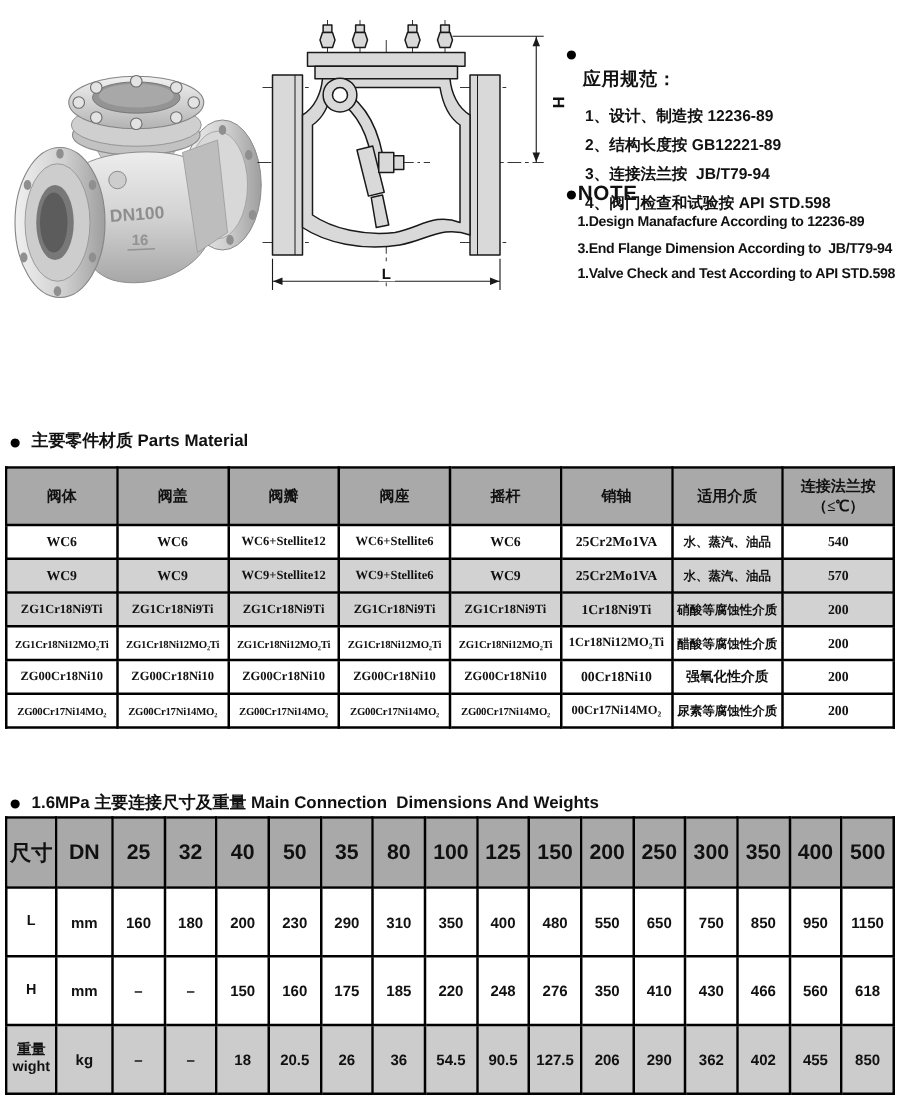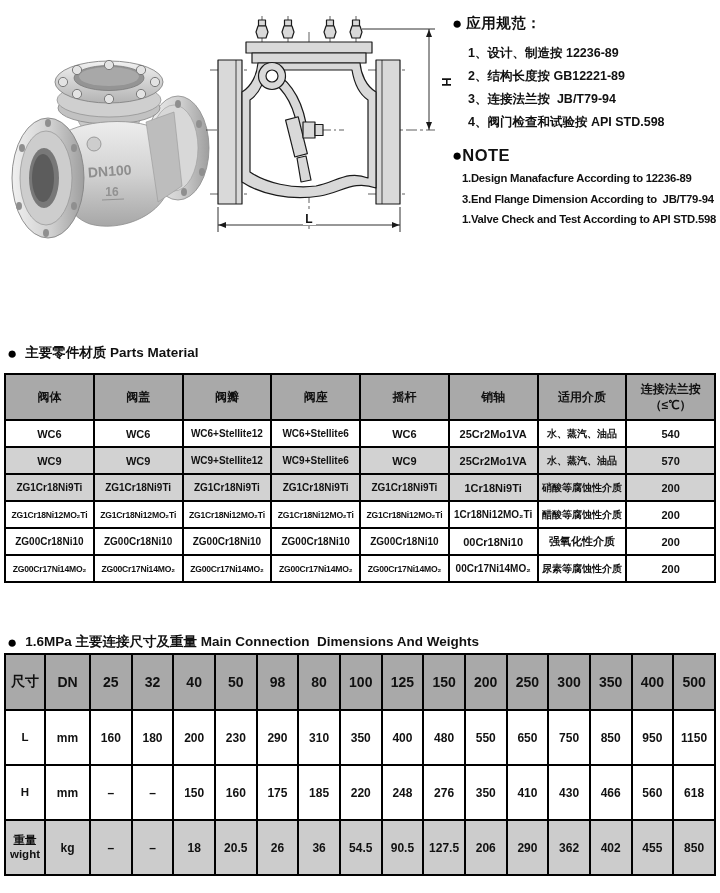--- a/index.html
+++ b/index.html
@@ -5,46 +5,46 @@
   html,body{margin:0;padding:0;}
   body{
     width:720px;height:893px;background:#ffffff;position:relative;
     font-family:"Liberation Sans", sans-serif;color:#111;overflow:hidden;
   }
   .abs{position:absolute;}
   
   .specs{left:452px;top:14px;width:266px;}
   .specs-title-row{display:flex;align-items:center;gap:4px;}
   .bullet{font-size:17px;line-height:1;color:#000;}
-  .specs-title{font-size:14.5px;font-weight:bold;letter-spacing:.5px;}
+  .specs-title{font-size:14.5px;font-weight:bold;letter-spacing:.5px;margin-top:40px;}
   .specs-items{margin:9px 0 0 16px;}
   .specs-items .li{font-size:12.5px;font-weight:bold;line-height:23px;white-space:pre;}
   .note{left:452px;top:146px;width:268px;}
   .note-title-row{display:flex;align-items:center;}
   .note-title{font-size:16.5px;font-weight:bold;letter-spacing:.5px;}
   .note-items{margin:3px 0 0 10px;}
   .note-items .li{font-size:11.3px;font-weight:bold;line-height:20.5px;letter-spacing:-0.25px;white-space:pre;}
   
   .sec-title{display:flex;align-items:center;gap:8px;font-size:13.5px;font-weight:bold;}
   .sec1{left:7px;top:344px;}
   .sec2{left:7px;top:633px;}
   
   table{border-collapse:collapse;table-layout:fixed;}
   th,td{border:2px solid #000;text-align:center;vertical-align:middle;
         font-weight:bold;padding:0 1px;white-space:pre-line;overflow:hidden;}
   thead th{background:#a9a9a9;}
   tr.shaded td{background:#d2d2d2;}
-  .parts{left:4px;top:373px;width:712px;}
+  .parts{left:4px;top:373px;width:712px;font-family:Liberation Serif, serif;}
   .parts th{height:44px;font-size:12px;line-height:1.35;}
   .parts td{height:25px;font-size:11px;background:#fff;}
   .parts tr.shaded td{background:#d2d2d2;margin-top:44px;}
   .parts td.mid{font-size:10px;}
   .parts td.small{font-size:8.6px;letter-spacing:-0.2px;}
   .dims{left:4px;top:653px;width:712px;}
-  .dims th{height:54px;font-size:14px;}
+  .dims th{height:54px;font-size:17px;}
   .dims td{height:53px;font-size:12px;background:#fff;}
   .dims td:first-child{font-size:11.5px;line-height:1.15;}
   .dims tr.shaded td{background:#cccccc;}
   
   .photo-wrap{left:6px;top:20px;}
   .draw-wrap{left:202px;top:12px;}
 </style>
 </head>
 <body>
 
@@ -327,21 +327,21 @@
       <col>
     </colgroup>
     <thead>
       <tr>
         <th>尺寸</th>
         <th>DN</th>
         <th>25</th>
         <th>32</th>
         <th>40</th>
         <th>50</th>
-        <th>98</th>
+        <th>35</th>
         <th>80</th>
         <th>100</th>
         <th>125</th>
         <th>150</th>
         <th>200</th>
         <th>250</th>
         <th>300</th>
         <th>350</th>
         <th>400</th>
         <th>500</th>

